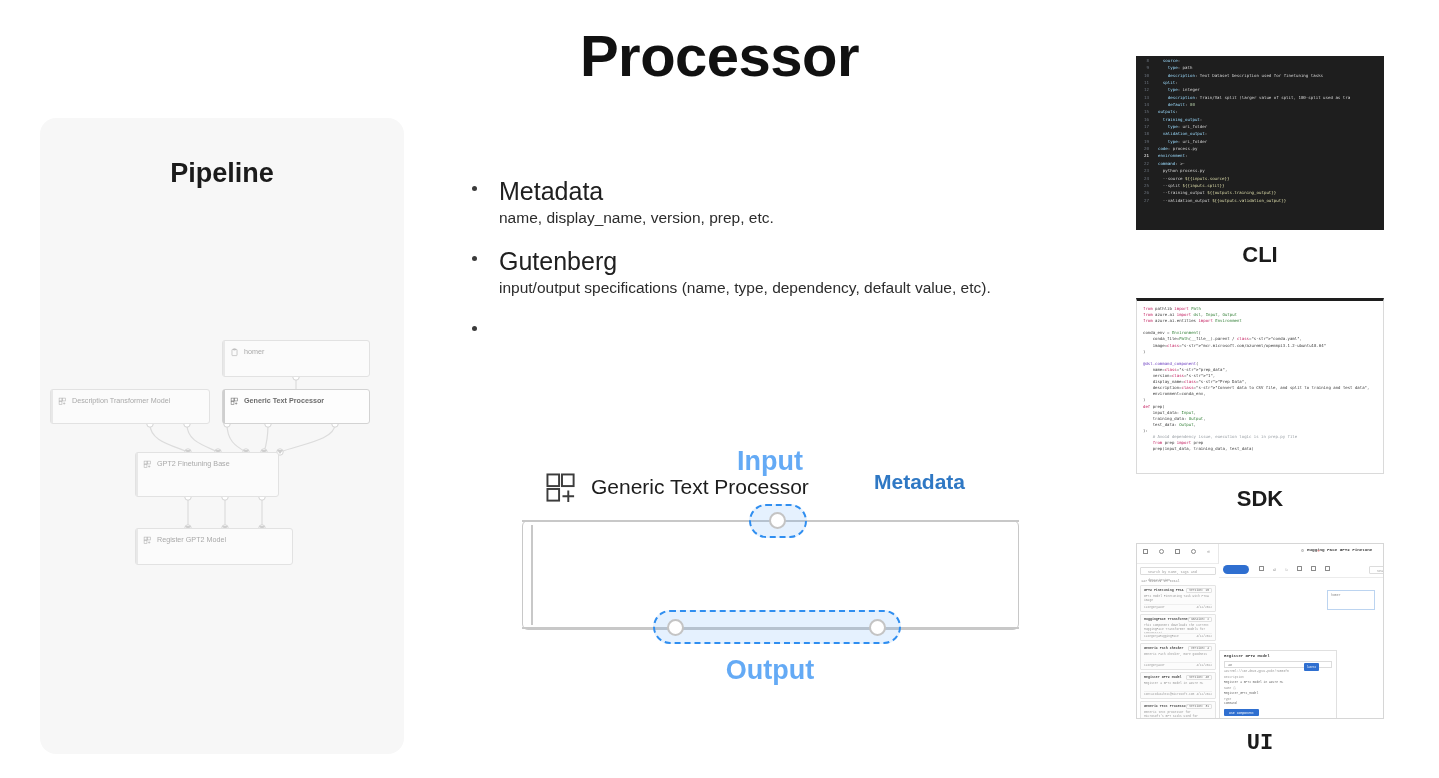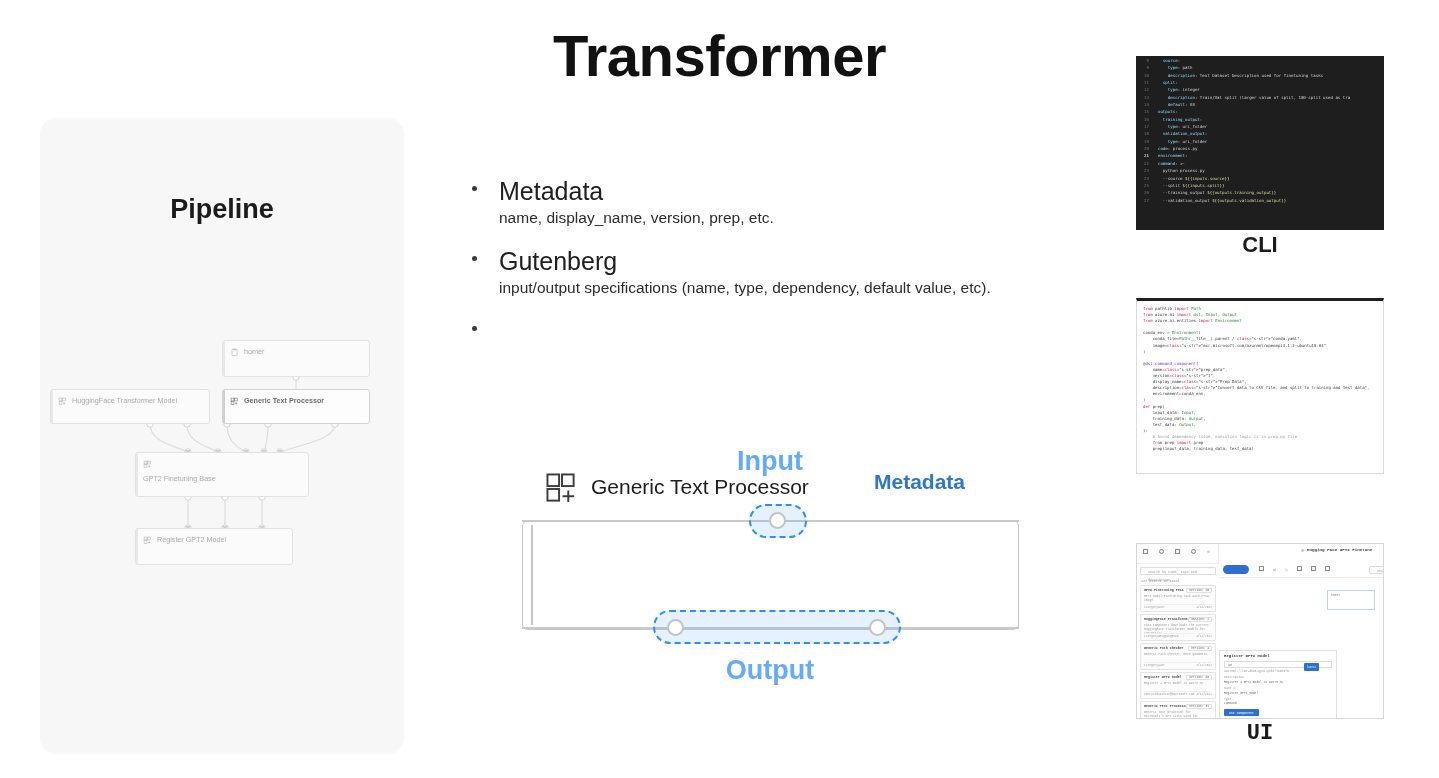--- a/index.html
+++ b/index.html
@@ -39,21 +39,20 @@
   }
   #pipeline-title {
     position: absolute;
     top: 40px;
     left: 0;
     width: 364px;
     text-align: center;
     font-size: 27px;
     font-weight: 700;
     color: #1b1b1b;
-    margin-top: 36px;
   }
   #pipeline-graph {
     position: absolute;
     left: 0;
     top: 222px;
     width: 364px;
     height: 360px;
   }
   .pnode {
     position: absolute;
@@ -215,21 +214,21 @@
   #rail-top    { left: 22px; top: 80px; width: 497px; }
   #rail-bottom { left: 22px; top: 187px; width: 497px; }
 
   
   .right-block { position: absolute; left: 1136px; width: 248px; }
   .right-caption {
     text-align: center;
     font-size: 22px;
     font-weight: 600;
     color: #1b1b1b;
-    margin-top: 2px;
+    margin-top: 12px;
   }
 
   
   #cli-block { top: 56px; }
   #cli-code {
     width: 248px;
     height: 174px;
     background: #1e1e1e;
     overflow: hidden;
     position: relative;
@@ -368,21 +367,21 @@
   }
   .ui-ticon {
     position: absolute; top: 5px;
     width: 5px; height: 5px;
     border: 0.8px solid #8a8a8a; border-radius: 0.5px;
   }
 </style>
 </head>
 <body>
 
-<div id="page-title">Transformer</div>
+<div id="page-title">Processor</div>
 
 <div id="pipeline-panel">
   <div id="pipeline-title">Pipeline</div>
 
   <div id="pipeline-graph">
 
     <svg id="pipeline-edges" width="364" height="360">
       <g stroke="#dcdcdc" stroke-width="1.2" fill="none">
 
         <path d="M256 37 L256 56"></path>
@@ -441,35 +440,35 @@
     </div>
 
     <div class="pnode" style="left:10px; top:49px; width:160px; height:35px;">
       <div class="pnode-bar"></div>
       <svg class="mini-icon" viewBox="0 0 16 16">
         <rect x="2" y="2" width="5" height="5" fill="none" stroke="#b5b5b5" stroke-width="1.1"></rect>
         <rect x="8" y="2" width="5" height="5" fill="none" stroke="#b5b5b5" stroke-width="1.1"></rect>
         <rect x="2" y="8" width="5" height="5" fill="none" stroke="#b5b5b5" stroke-width="1.1"></rect>
         <path d="M9 11.5 h4 M11 9.5 v4" stroke="#b5b5b5" stroke-width="1.1"></path>
       </svg>
-      <span class="pnode-label">HuggingFace Transformer Model</span>
+      <span class="pnode-label">Description Transformer Model</span>
     </div>
 
     <div class="pnode highlight" style="left:182px; top:49px; width:148px; height:35px;">
       <div class="pnode-bar"></div>
       <svg class="mini-icon" viewBox="0 0 16 16">
         <rect x="2" y="2" width="5" height="5" fill="none" stroke="#7a7a7a" stroke-width="1.1"></rect>
         <rect x="8" y="2" width="5" height="5" fill="none" stroke="#7a7a7a" stroke-width="1.1"></rect>
         <rect x="2" y="8" width="5" height="5" fill="none" stroke="#7a7a7a" stroke-width="1.1"></rect>
         <path d="M9 11.5 h4 M11 9.5 v4" stroke="#7a7a7a" stroke-width="1.1"></path>
       </svg>
       <span class="pnode-label">Generic Text Processor</span>
     </div>
 
-    <div class="pnode" style="left:95px; top:112px; width:174px; height:45px;flex-direction:column;">
+    <div class="pnode" style="left:95px; top:112px; width:144px; height:45px;">
       <div class="pnode-bar"></div>
       <svg class="mini-icon" viewBox="0 0 16 16">
         <rect x="2" y="2" width="5" height="5" fill="none" stroke="#b5b5b5" stroke-width="1.1"></rect>
         <rect x="8" y="2" width="5" height="5" fill="none" stroke="#b5b5b5" stroke-width="1.1"></rect>
         <rect x="2" y="8" width="5" height="5" fill="none" stroke="#b5b5b5" stroke-width="1.1"></rect>
         <path d="M9 11.5 h4 M11 9.5 v4" stroke="#b5b5b5" stroke-width="1.1"></path>
       </svg>
       <span class="pnode-label">GPT2 Finetuning Base</span>
     </div>
 
@@ -581,20 +580,21 @@
       <div class="sdk-line">)</div>
       <div class="sdk-line"><span class="s-kw">def</span> prep(</div>
       <div class="sdk-line">    input_data: <span class="s-cls">Input</span>,</div>
       <div class="sdk-line">    training_data: <span class="s-cls">Output</span>,</div>
       <div class="sdk-line">    test_data: <span class="s-cls">Output</span>,</div>
       <div class="sdk-line">):</div>
       <div class="sdk-line"><span class="s-cm">    # Avoid dependency issue, execution logic is in prep.py file</span></div>
       <div class="sdk-line">    <span class="s-kw">from</span> prep <span class="s-kw">import</span> prep</div>
       <div class="sdk-line">    prep(input_data, training_data, test_data)</div>
     </div>
+  <div class="right-caption">SDK</div>
 </div>
 
 <div class="right-block" id="ui-block">
   <div id="ui-shot">
     <div id="ui-toolbar-left">
       <span class="ui-ticon" style="left:6px;"></span>
       <span class="ui-ticon" style="left:22px; border-radius:50%;"></span>
       <span class="ui-ticon" style="left:38px;"></span>
       <span class="ui-ticon" style="left:54px; border-radius:50%;"></span>
       <span class="ui-ticon" style="left:70px; border:none; color:#9a9a9a; font-size:5px;">«</span>

